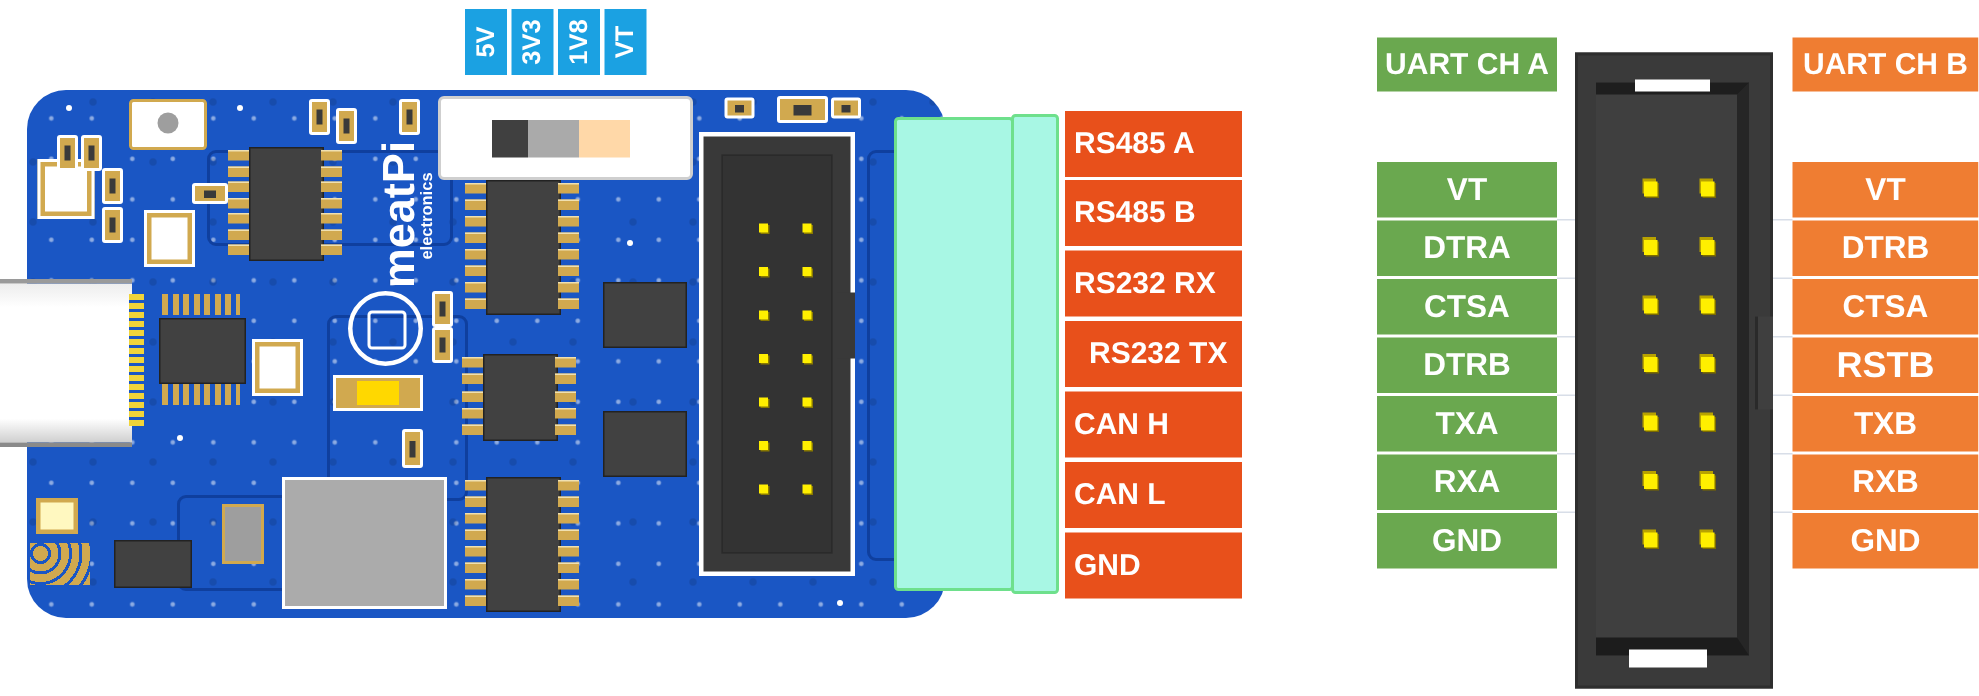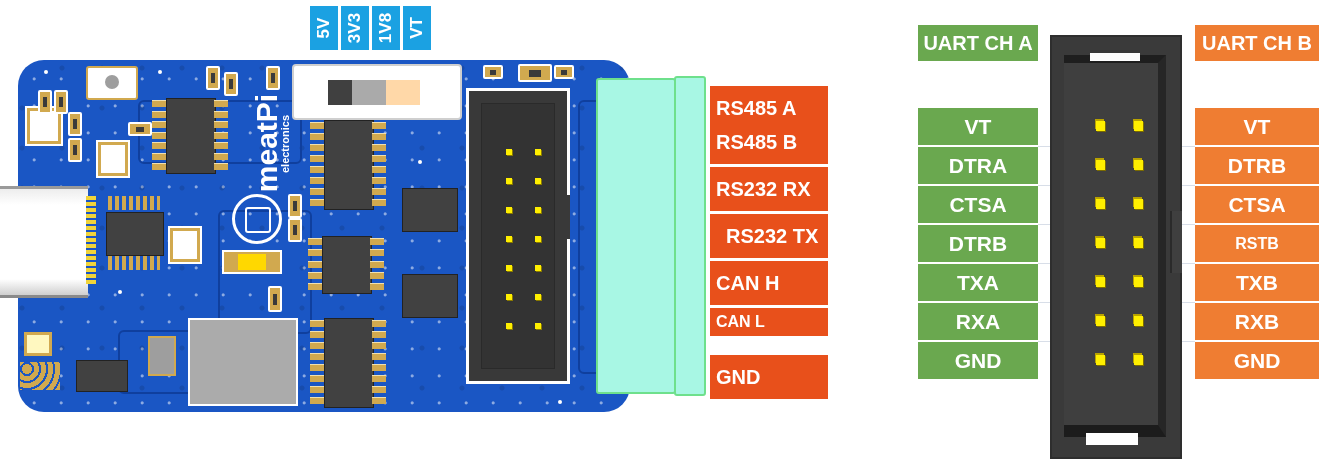--- a/index.html
+++ b/index.html
@@ -255,47 +255,47 @@
       <div class="pin" style="left: 66px; top: 203px;"></div>
       <div class="pin" style="left: 37px; top: 232px;"></div>
       <div class="pin" style="left: 66px; top: 232px;"></div>
     </div>
 </div>
 
 <div class="terminal" style="left:596px;top:78px;width:76px;height:312px;"></div>
 <div class="terminal" style="left:674px;top:76px;width:28px;height:316px;"></div>
 
 <div>
-  <div class="lab orange-red" style="left:710px;top:74px;width:118px;height:44px;font-size:20px;padding-left:6px;margin-top:12px;">RS485 A</div>
+  <div class="lab orange-red" style="left:710px;top:74px;width:118px;height:44px;font-size:20px;padding-left:6px;">RS485 A</div>
   <div class="lab orange-red" style="left:710px;top:120px;width:118px;height:44px;font-size:20px;padding-left:6px;">RS485 B</div>
   <div class="lab orange-red" style="left:710px;top:167px;width:118px;height:44px;font-size:20px;padding-left:6px;">RS232 RX</div>
   <div class="lab orange-red" style="left:710px;top:214px;width:118px;height:44px;font-size:20px;padding-left:16px;">RS232 TX</div>
   <div class="lab orange-red" style="left:710px;top:261px;width:118px;height:44px;font-size:20px;padding-left:6px;">CAN H</div>
-  <div class="lab orange-red" style="left:710px;top:308px;width:118px;height:28px;font-size:16px;padding-left:6px;">CAN L</div>
+  <div class="lab orange-red" style="left:710px;top:308px;width:118px;height:44px;font-size:20px;padding-left:6px;">CAN L</div>
   <div class="lab orange-red" style="left:710px;top:355px;width:118px;height:44px;font-size:20px;padding-left:6px;">GND</div>
 </div>
 
 <div class="lab green" style="left:918px;top:25px;width:120px;height:36px;font-size:20px;justify-content:center;">UART CH A</div>
 <div class="lab orange" style="left:1195px;top:25px;width:124px;height:36px;font-size:20px;justify-content:center;">UART CH B</div>
 
 <div id="pin-rows">
     <div class="lab green" style="left: 918px; top: 108px; width: 120px; height: 37px; font-size: 21px; justify-content: center;">VT</div>
     <div class="lab orange" style="left: 1195px; top: 108px; width: 124px; height: 37px; font-size: 21px; justify-content: center;">VT</div>
     <div class="conn-line" style="left: 1038px; top: 146px; width: 14px;"></div>
     <div class="conn-line" style="left: 1180px; top: 146px; width: 15px;"></div>
     <div class="lab green" style="left: 918px; top: 147px; width: 120px; height: 37px; font-size: 21px; justify-content: center;">DTRA</div>
     <div class="lab orange" style="left: 1195px; top: 147px; width: 124px; height: 37px; font-size: 21px; justify-content: center;">DTRB</div>
     <div class="conn-line" style="left: 1038px; top: 185px; width: 14px;"></div>
     <div class="conn-line" style="left: 1180px; top: 185px; width: 15px;"></div>
     <div class="lab green" style="left: 918px; top: 186px; width: 120px; height: 37px; font-size: 21px; justify-content: center;">CTSA</div>
     <div class="lab orange" style="left: 1195px; top: 186px; width: 124px; height: 37px; font-size: 21px; justify-content: center;">CTSA</div>
     <div class="conn-line" style="left: 1038px; top: 224px; width: 14px;"></div>
     <div class="conn-line" style="left: 1180px; top: 224px; width: 15px;"></div>
     <div class="lab green" style="left: 918px; top: 225px; width: 120px; height: 37px; font-size: 21px; justify-content: center;">DTRB</div>
-    <div class="lab orange" style="left: 1195px; top: 225px; width: 124px; height: 37px; font-size: 16px; justify-content: center;">RSTB</div>
+    <div class="lab orange" style="left: 1195px; top: 225px; width: 124px; height: 37px; font-size: 24px; justify-content: center;">RSTB</div>
     <div class="conn-line" style="left: 1038px; top: 263px; width: 14px;"></div>
     <div class="conn-line" style="left: 1180px; top: 263px; width: 15px;"></div>
     <div class="lab green" style="left: 918px; top: 264px; width: 120px; height: 37px; font-size: 21px; justify-content: center;">TXA</div>
     <div class="lab orange" style="left: 1195px; top: 264px; width: 124px; height: 37px; font-size: 21px; justify-content: center;">TXB</div>
     <div class="conn-line" style="left: 1038px; top: 302px; width: 14px;"></div>
     <div class="conn-line" style="left: 1180px; top: 302px; width: 15px;"></div>
     <div class="lab green" style="left: 918px; top: 303px; width: 120px; height: 37px; font-size: 21px; justify-content: center;">RXA</div>
     <div class="lab orange" style="left: 1195px; top: 303px; width: 124px; height: 37px; font-size: 21px; justify-content: center;">RXB</div>
     <div class="conn-line" style="left: 1038px; top: 341px; width: 14px;"></div>
     <div class="conn-line" style="left: 1180px; top: 341px; width: 15px;"></div>

